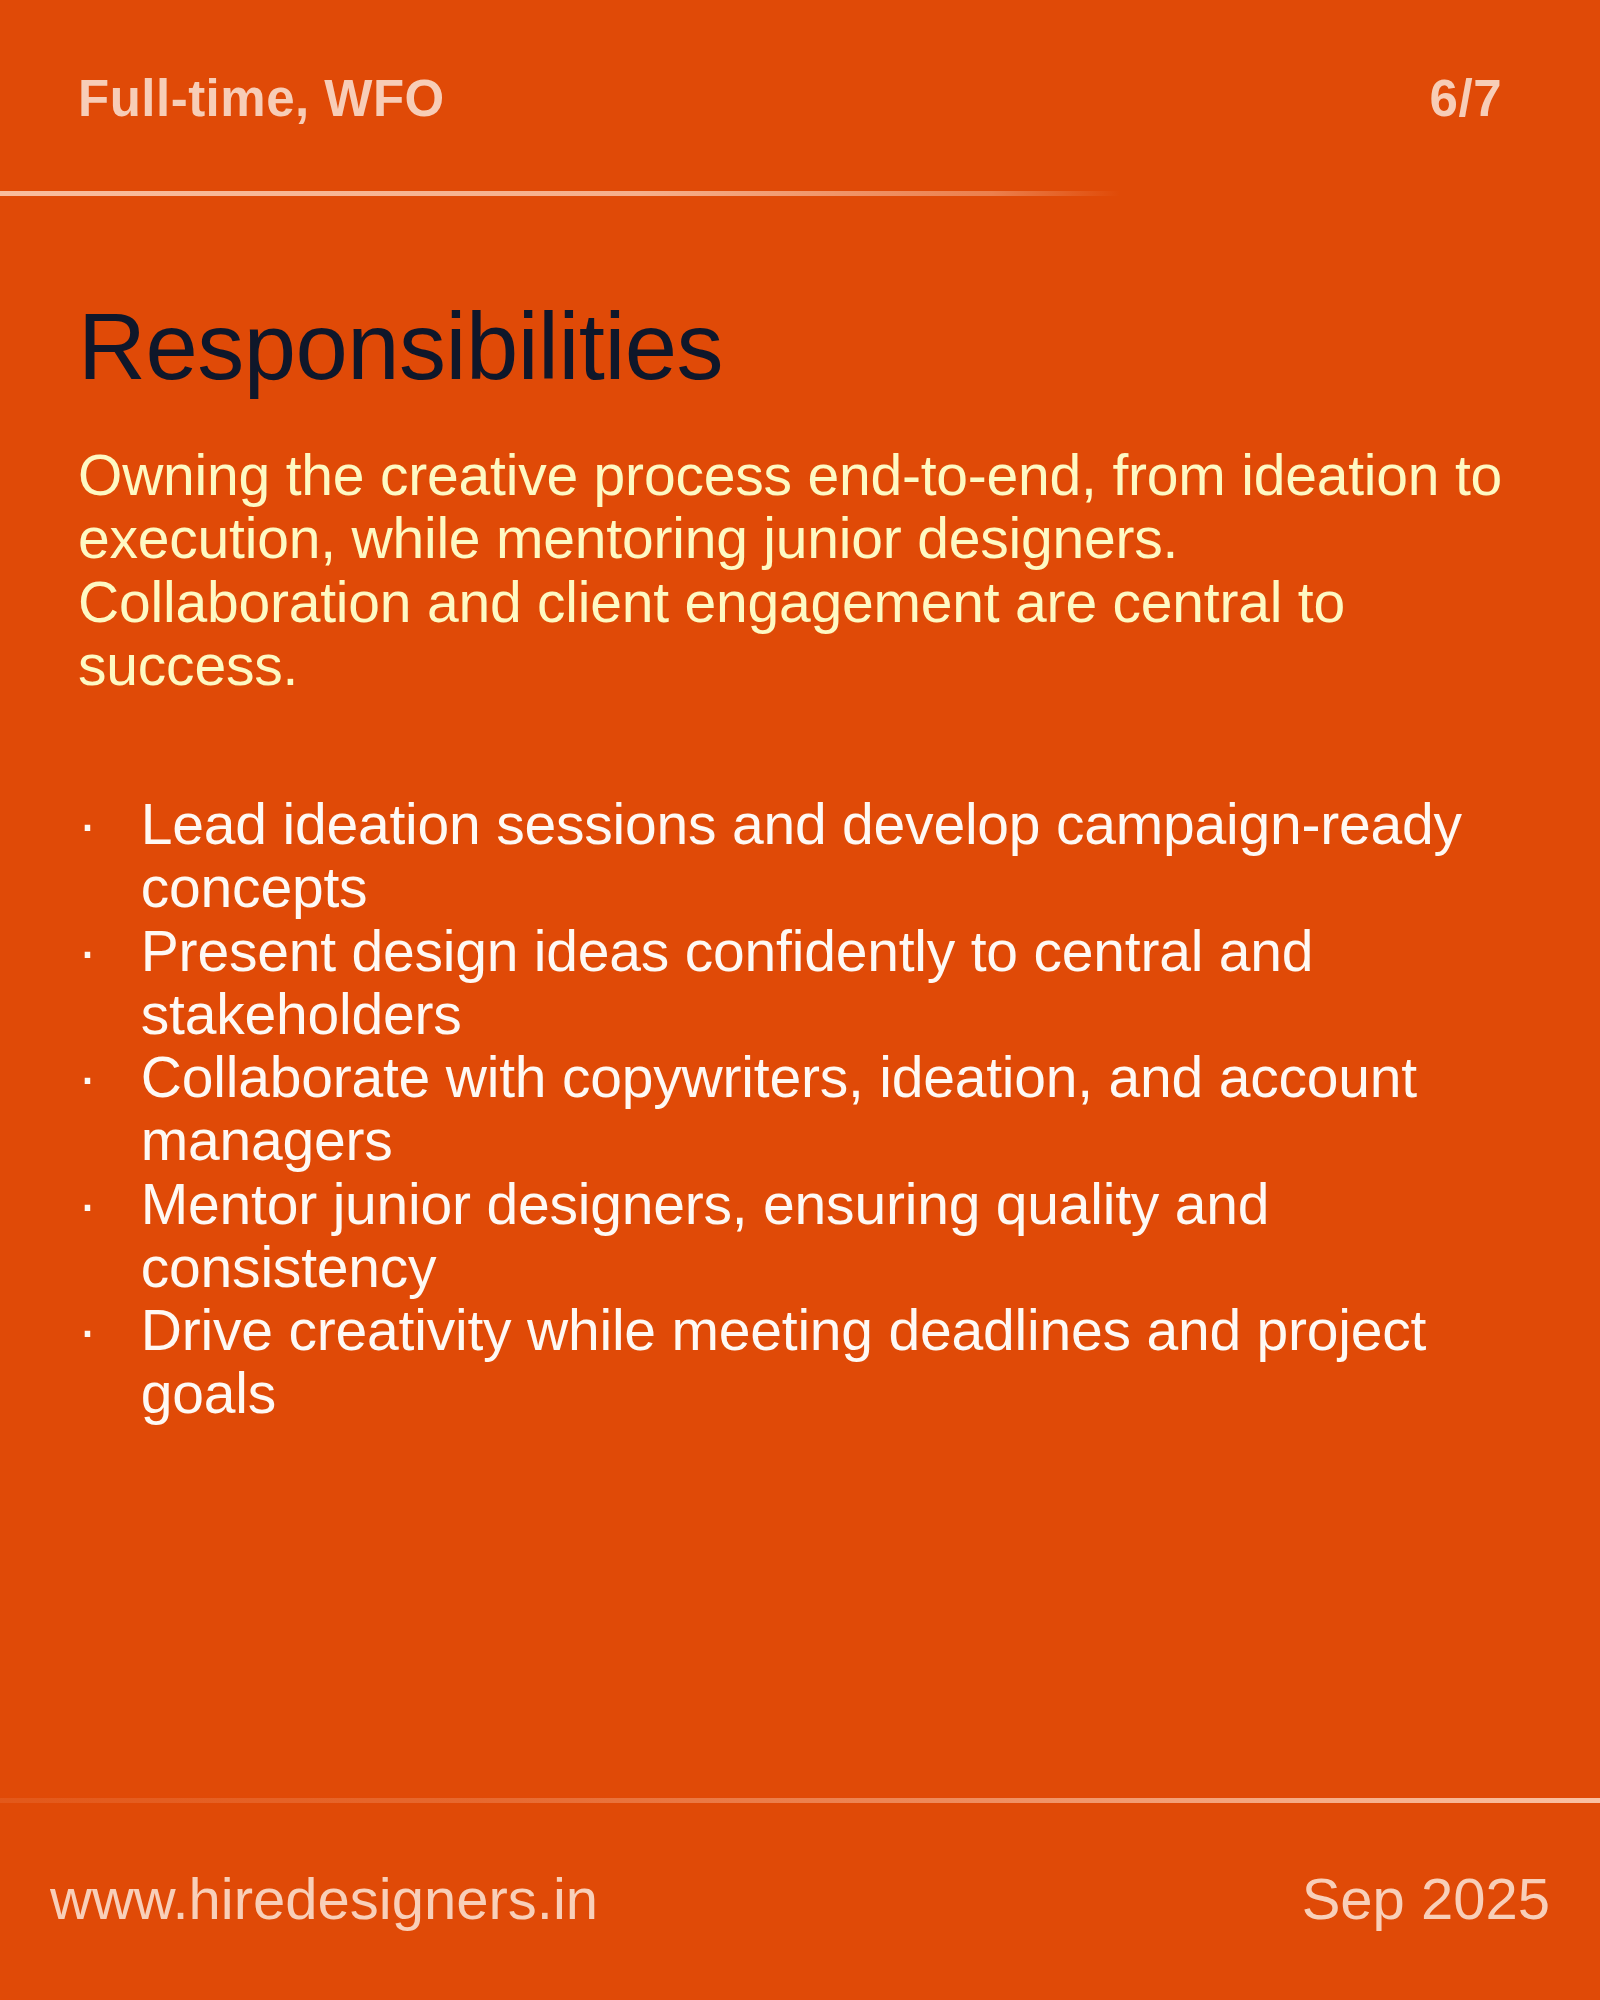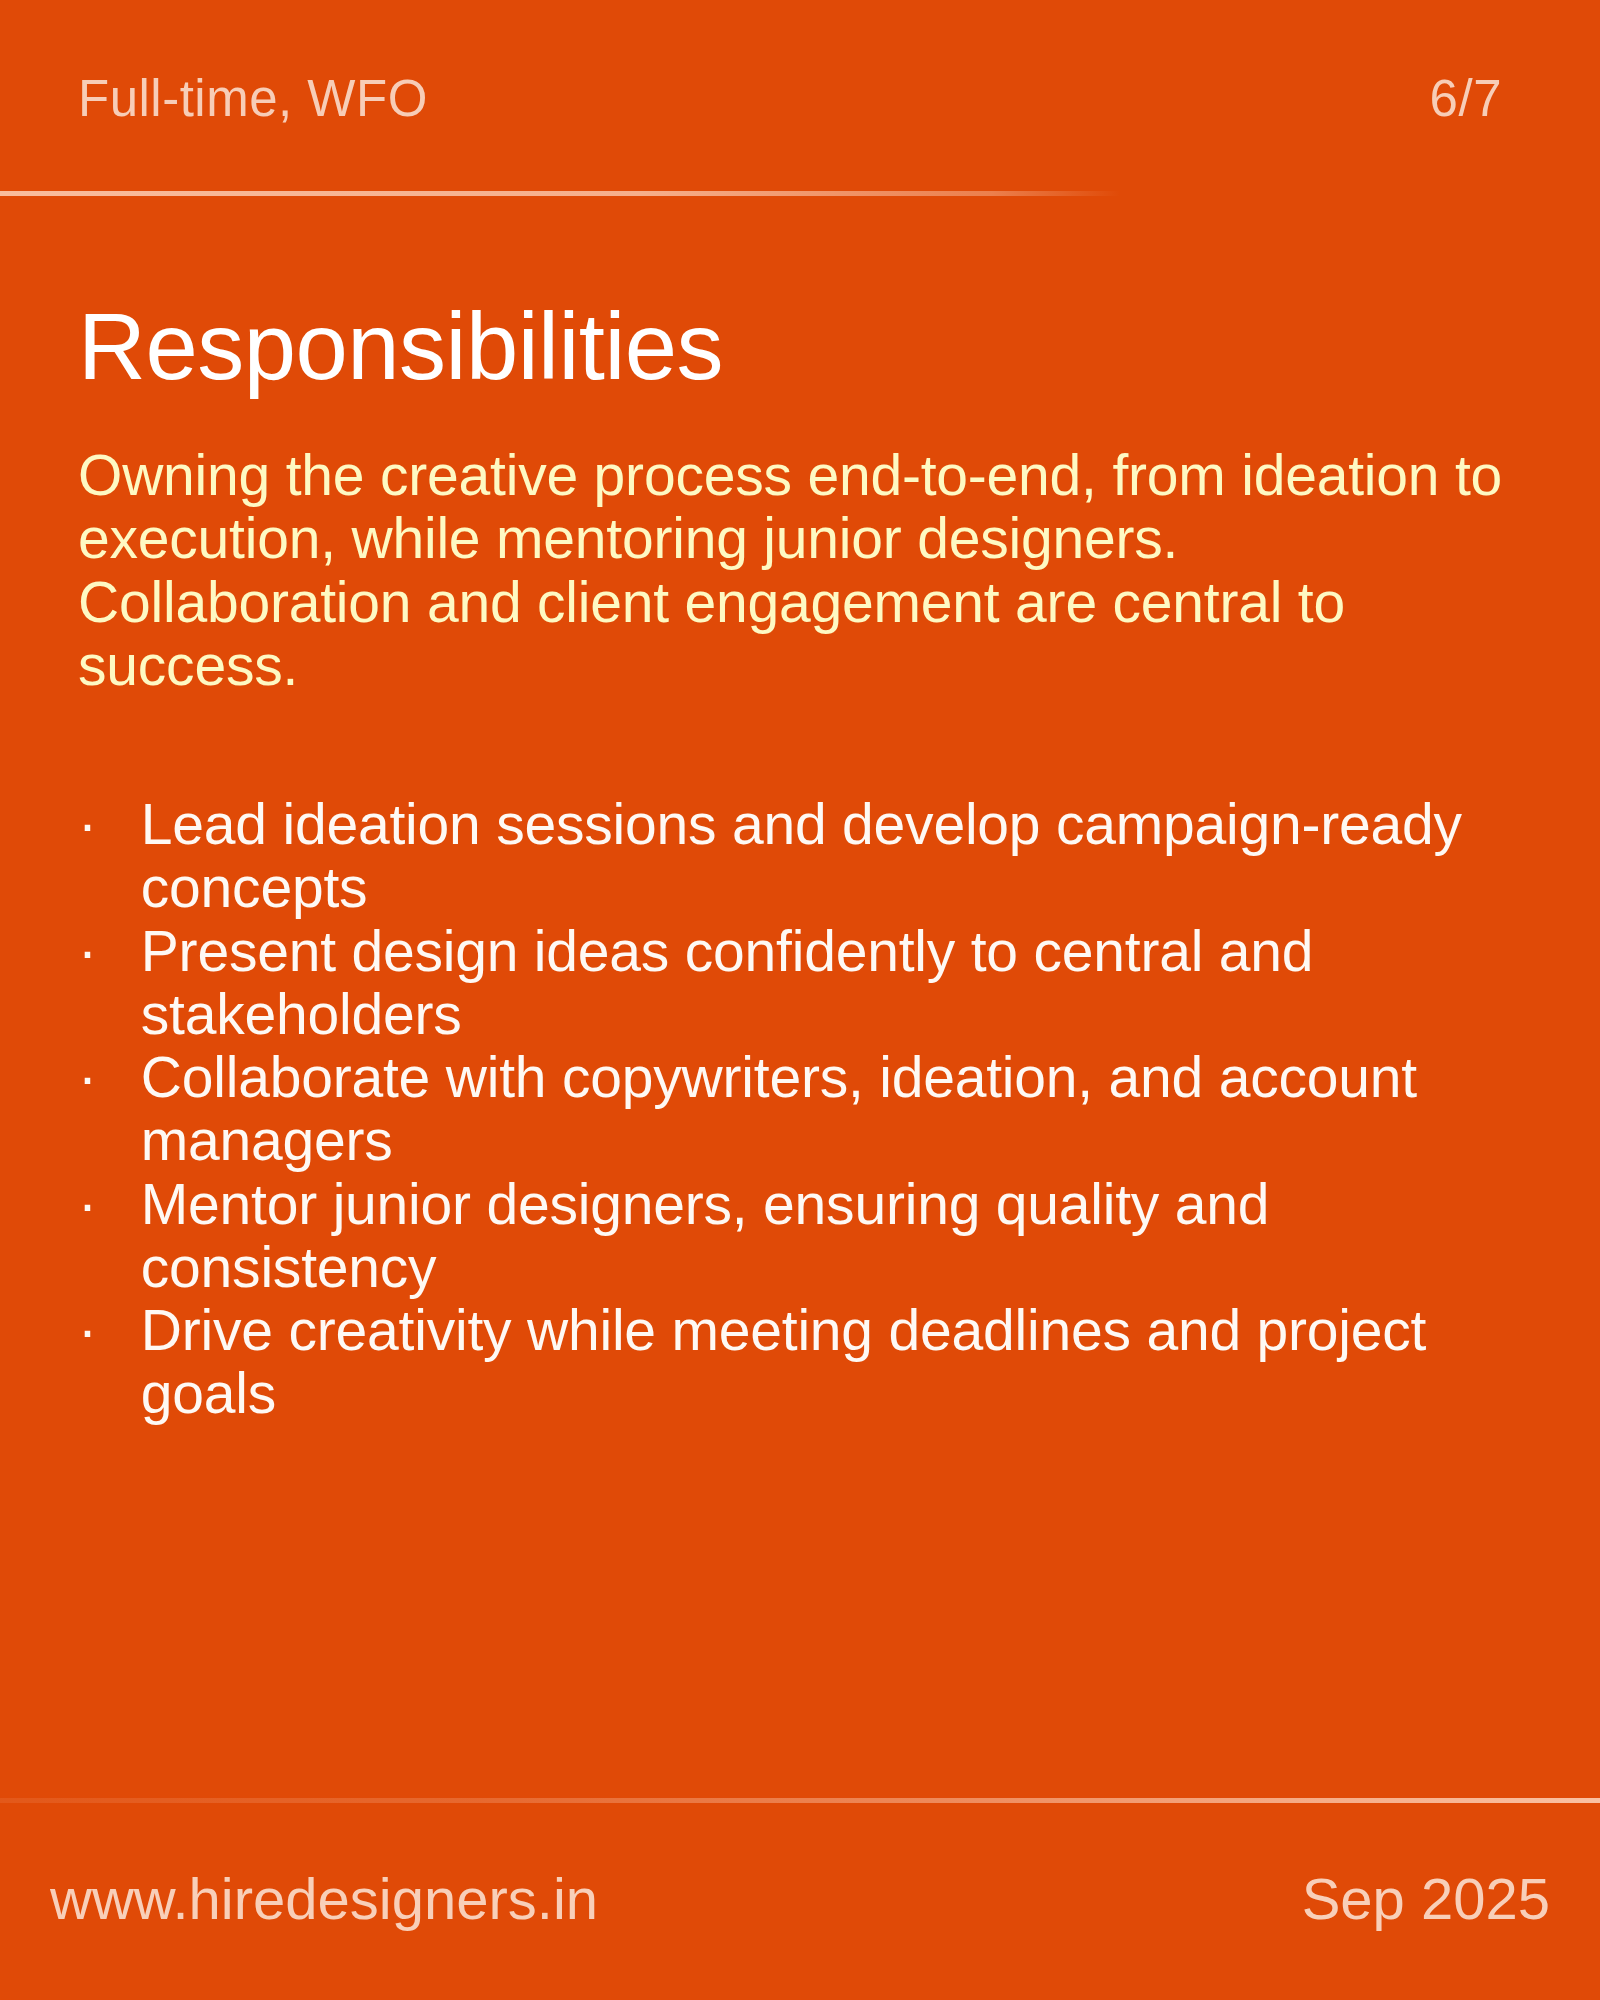--- a/index.html
+++ b/index.html
@@ -33,21 +33,21 @@
     flex: 0 0 196px;
     display: flex;
     align-items: center;
     justify-content: space-between;
     padding: 0 78px 0 78px;
   }
 
   .header-eyebrow,
   .header-counter {
     font-size: 51px;
-    font-weight: 400;
+    font-weight: 700;
     letter-spacing: 0.5px;
     line-height: 1;
     color: #F7CDB7;
     white-space: nowrap;
   }
 
   .header-counter {
     padding-right: 20px;
   }
 
@@ -71,21 +71,21 @@
     flex: 1 1 auto;
     padding: 104px 78px 0 78px;
     min-height: 0;
   }
 
   .page-title {
     font-size: 94px;
     font-weight: 400;
     line-height: 1.0;
     letter-spacing: -0.5px;
-    color: #ffffff;
+    color: #0f172a;
     margin-bottom: 50px;
   }
 
   .intro-paragraph {
     font-size: 57px;
     font-weight: 400;
     line-height: 1.11;
     letter-spacing: -0.2px;
     color: #fef9c3;
     max-width: 1440px;

